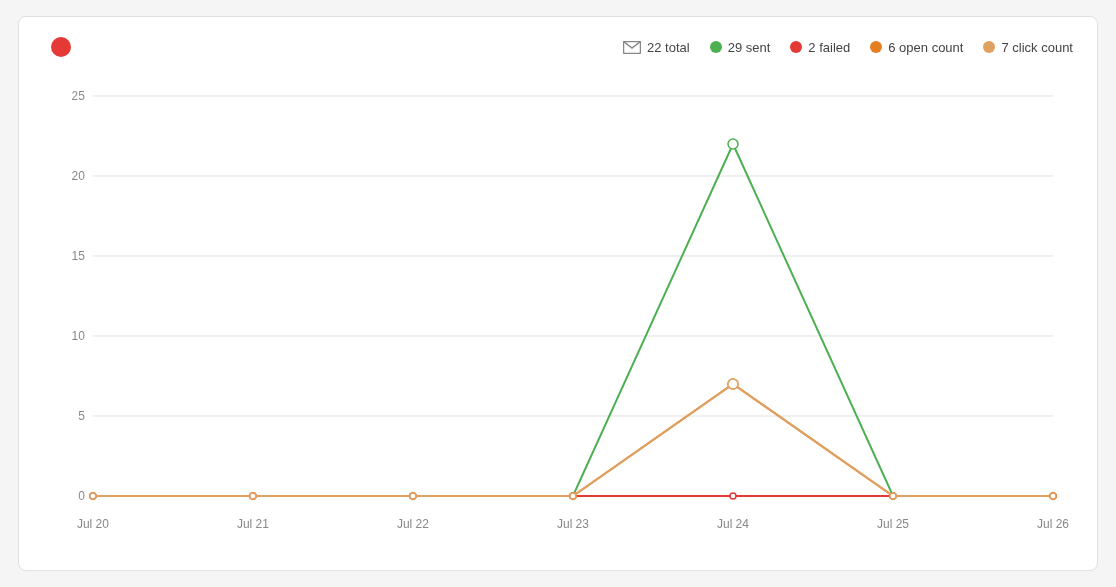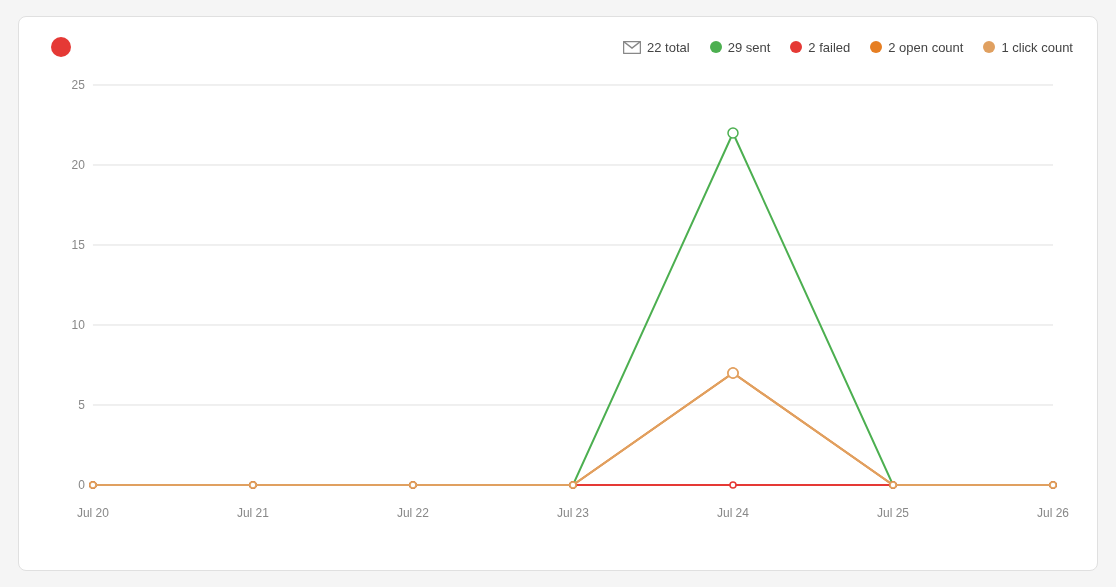--- a/index.html
+++ b/index.html
@@ -16,21 +16,21 @@
       border: 1px solid #e0e0e0;
       border-radius: 8px;
       padding: 20px 24px 16px;
       width: 1080px;
       min-height: 555px;
     }
     .header {
       display: flex;
       align-items: center;
       gap: 24px;
-      margin-bottom: 8px;
+      margin-bottom: 19px;
     }
     .title-group {
       display: flex;
       align-items: center;
       gap: 8px;
     }
     .title {
       font-size: 20px;
       font-weight: 700;
       color: #222;
@@ -97,25 +97,25 @@
         <div class="legend-item">
           <span class="legend-dot" style="background: rgb(76, 175, 80);"></span>
           <span>29 sent</span>
         </div>
         <div class="legend-item">
           <span class="legend-dot" style="background: rgb(229, 57, 53);"></span>
           <span>2 failed</span>
         </div>
         <div class="legend-item">
           <span class="legend-dot" style="background: rgb(230, 126, 34);"></span>
-          <span>2 open count</span>
+          <span>6 open count</span>
         </div>
         <div class="legend-item">
           <span class="legend-dot" style="background: rgb(224, 160, 96);"></span>
-          <span>1 click count</span>
+          <span>7 click count</span>
         </div>
       </div>
   </div>
   <div class="chart-area">
     <svg class="chart-svg" id="chart-svg" viewBox="0 0 1032 460" preserveAspectRatio="none">
         <line x1="50" y1="420" x2="1012" y2="420" stroke="#e0e0e0" stroke-width="1"></line>
         <text x="42" y="424" text-anchor="end" font-size="12" fill="#888">0</text>
         <line x1="50" y1="340" x2="1012" y2="340" stroke="#e0e0e0" stroke-width="1"></line>
         <text x="42" y="344" text-anchor="end" font-size="12" fill="#888">5</text>
         <line x1="50" y1="260" x2="1012" y2="260" stroke="#e0e0e0" stroke-width="1"></line>

